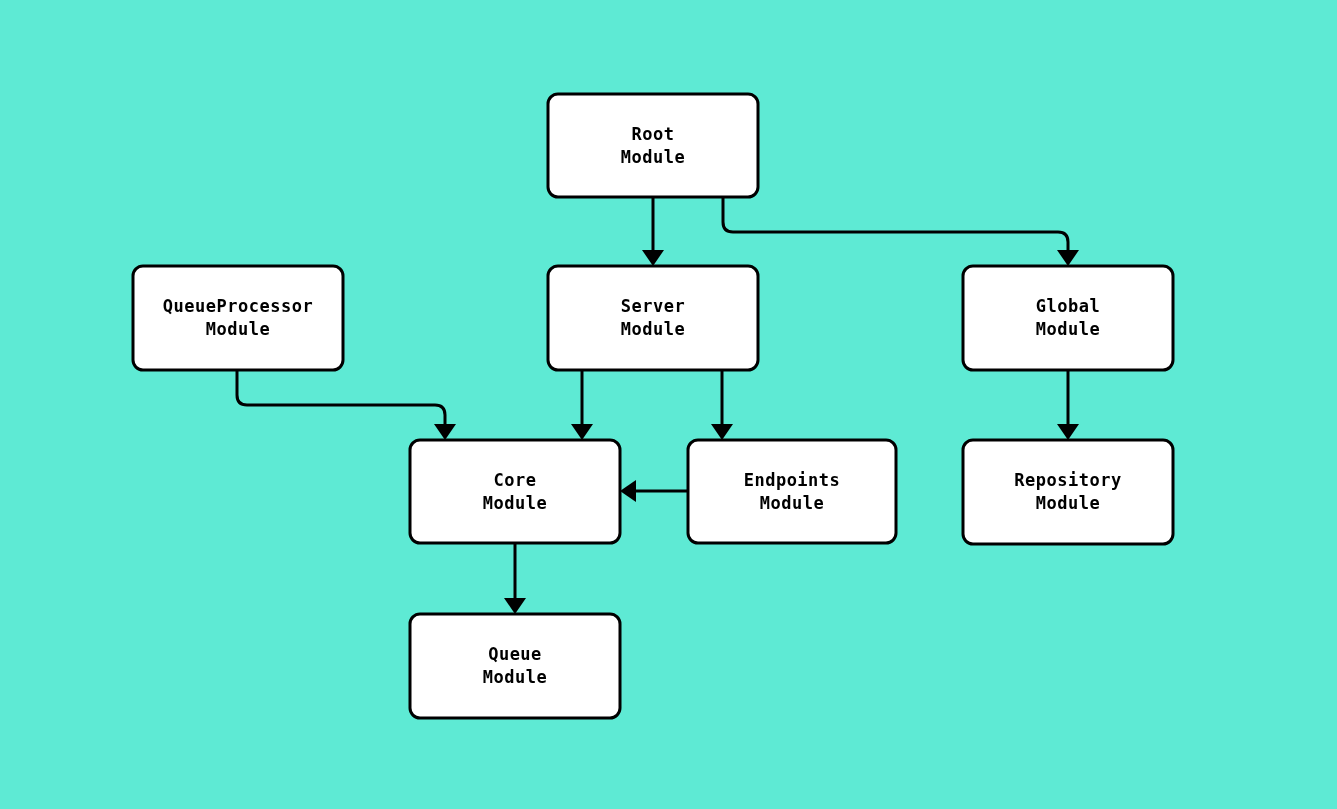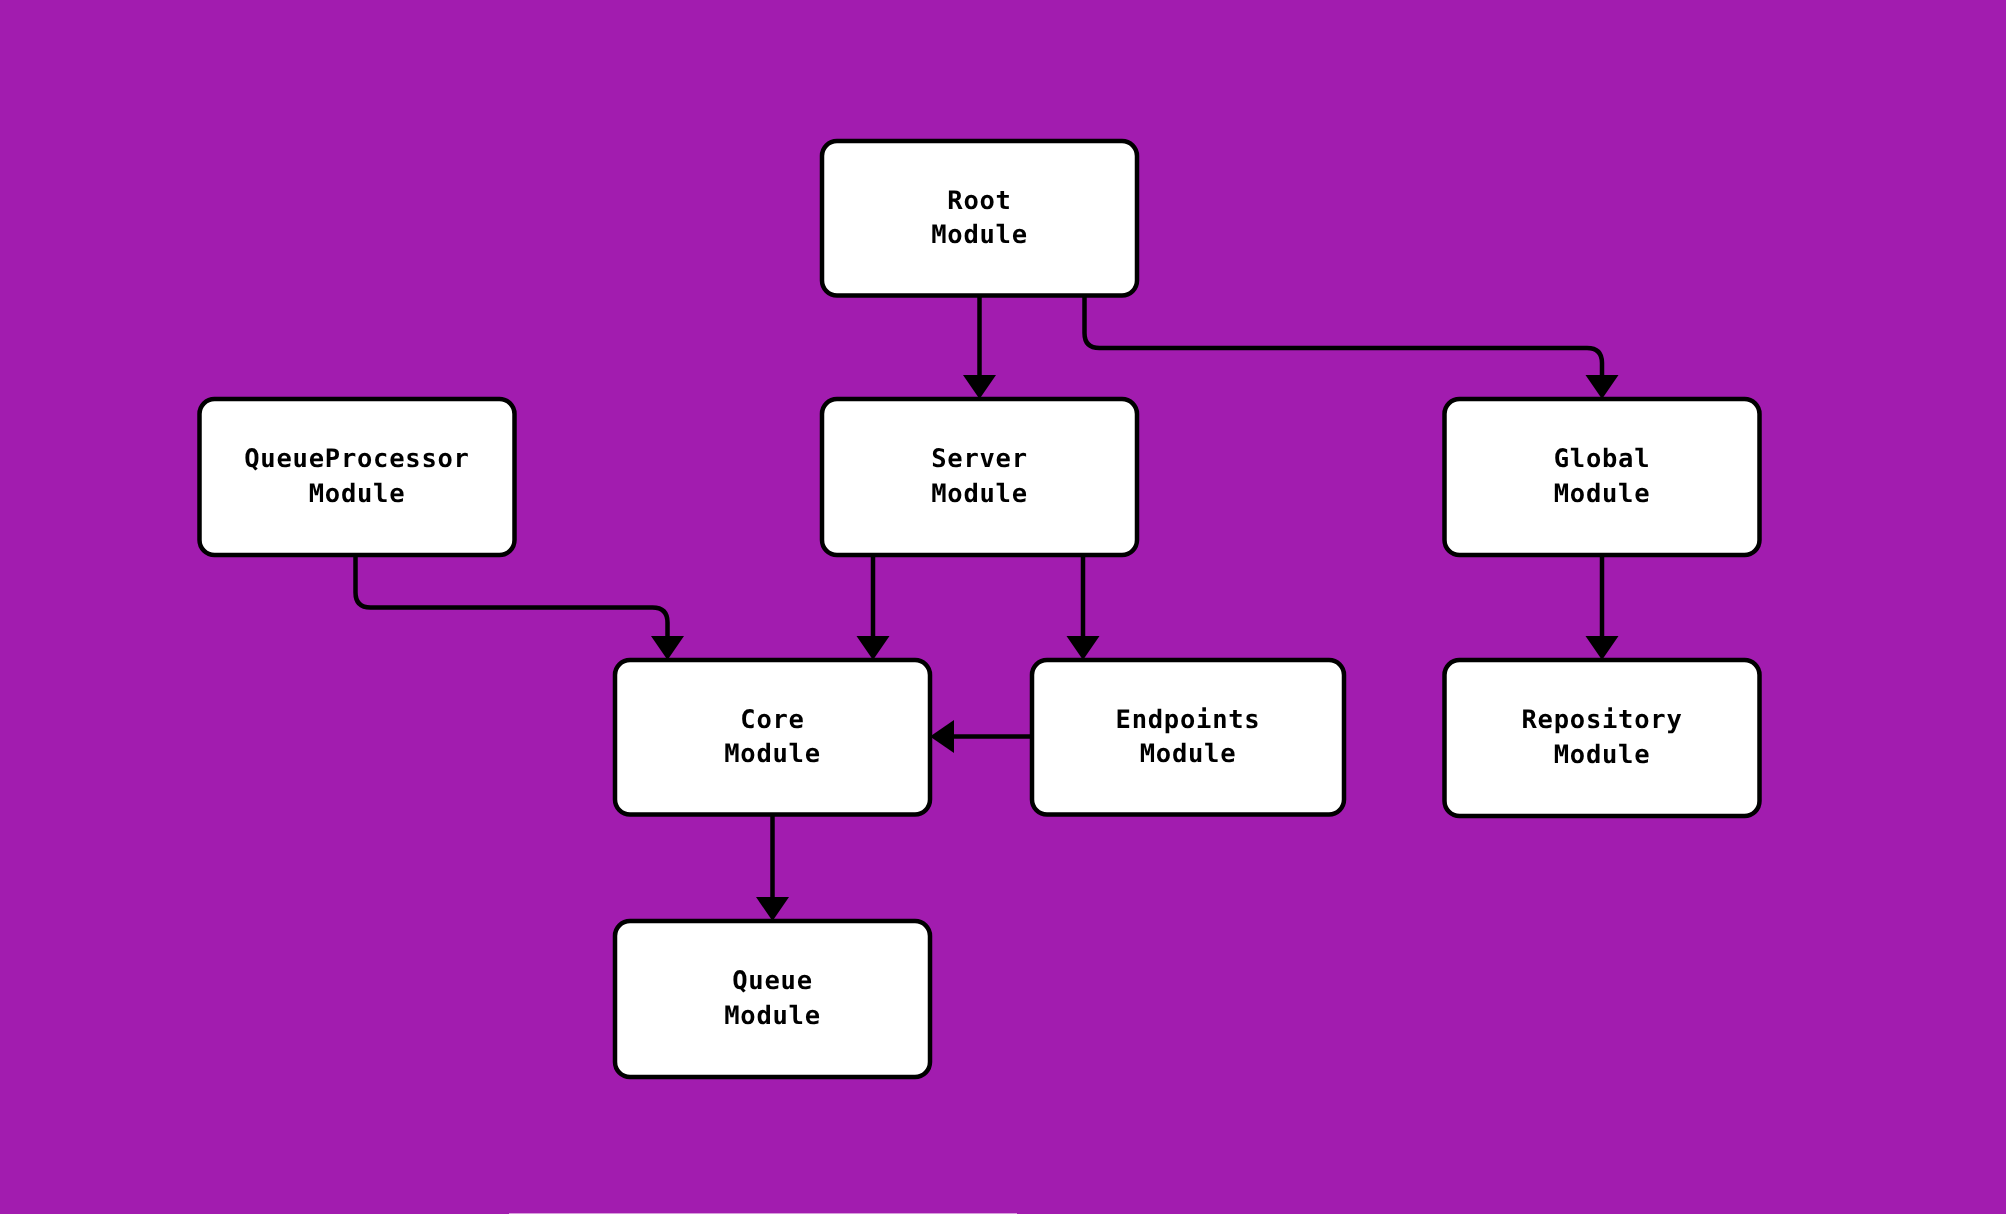--- a/index.html
+++ b/index.html
@@ -11,21 +11,21 @@
   body {
     width: 1337px;
     height: 809px;
     font-family: "DejaVu Sans Mono", "Liberation Mono", monospace;
     overflow: hidden;
   }
   #diagram-root {
     position: relative;
     width: 1337px;
     height: 809px;
-    background: #a21caf;
+    background: #5eead4;
   }
   svg#diagram-svg {
     display: block;
     width: 1337px;
     height: 809px;
   }
   .node-box {
     fill: #ffffff;
     stroke: #000000;
     stroke-width: 3;

